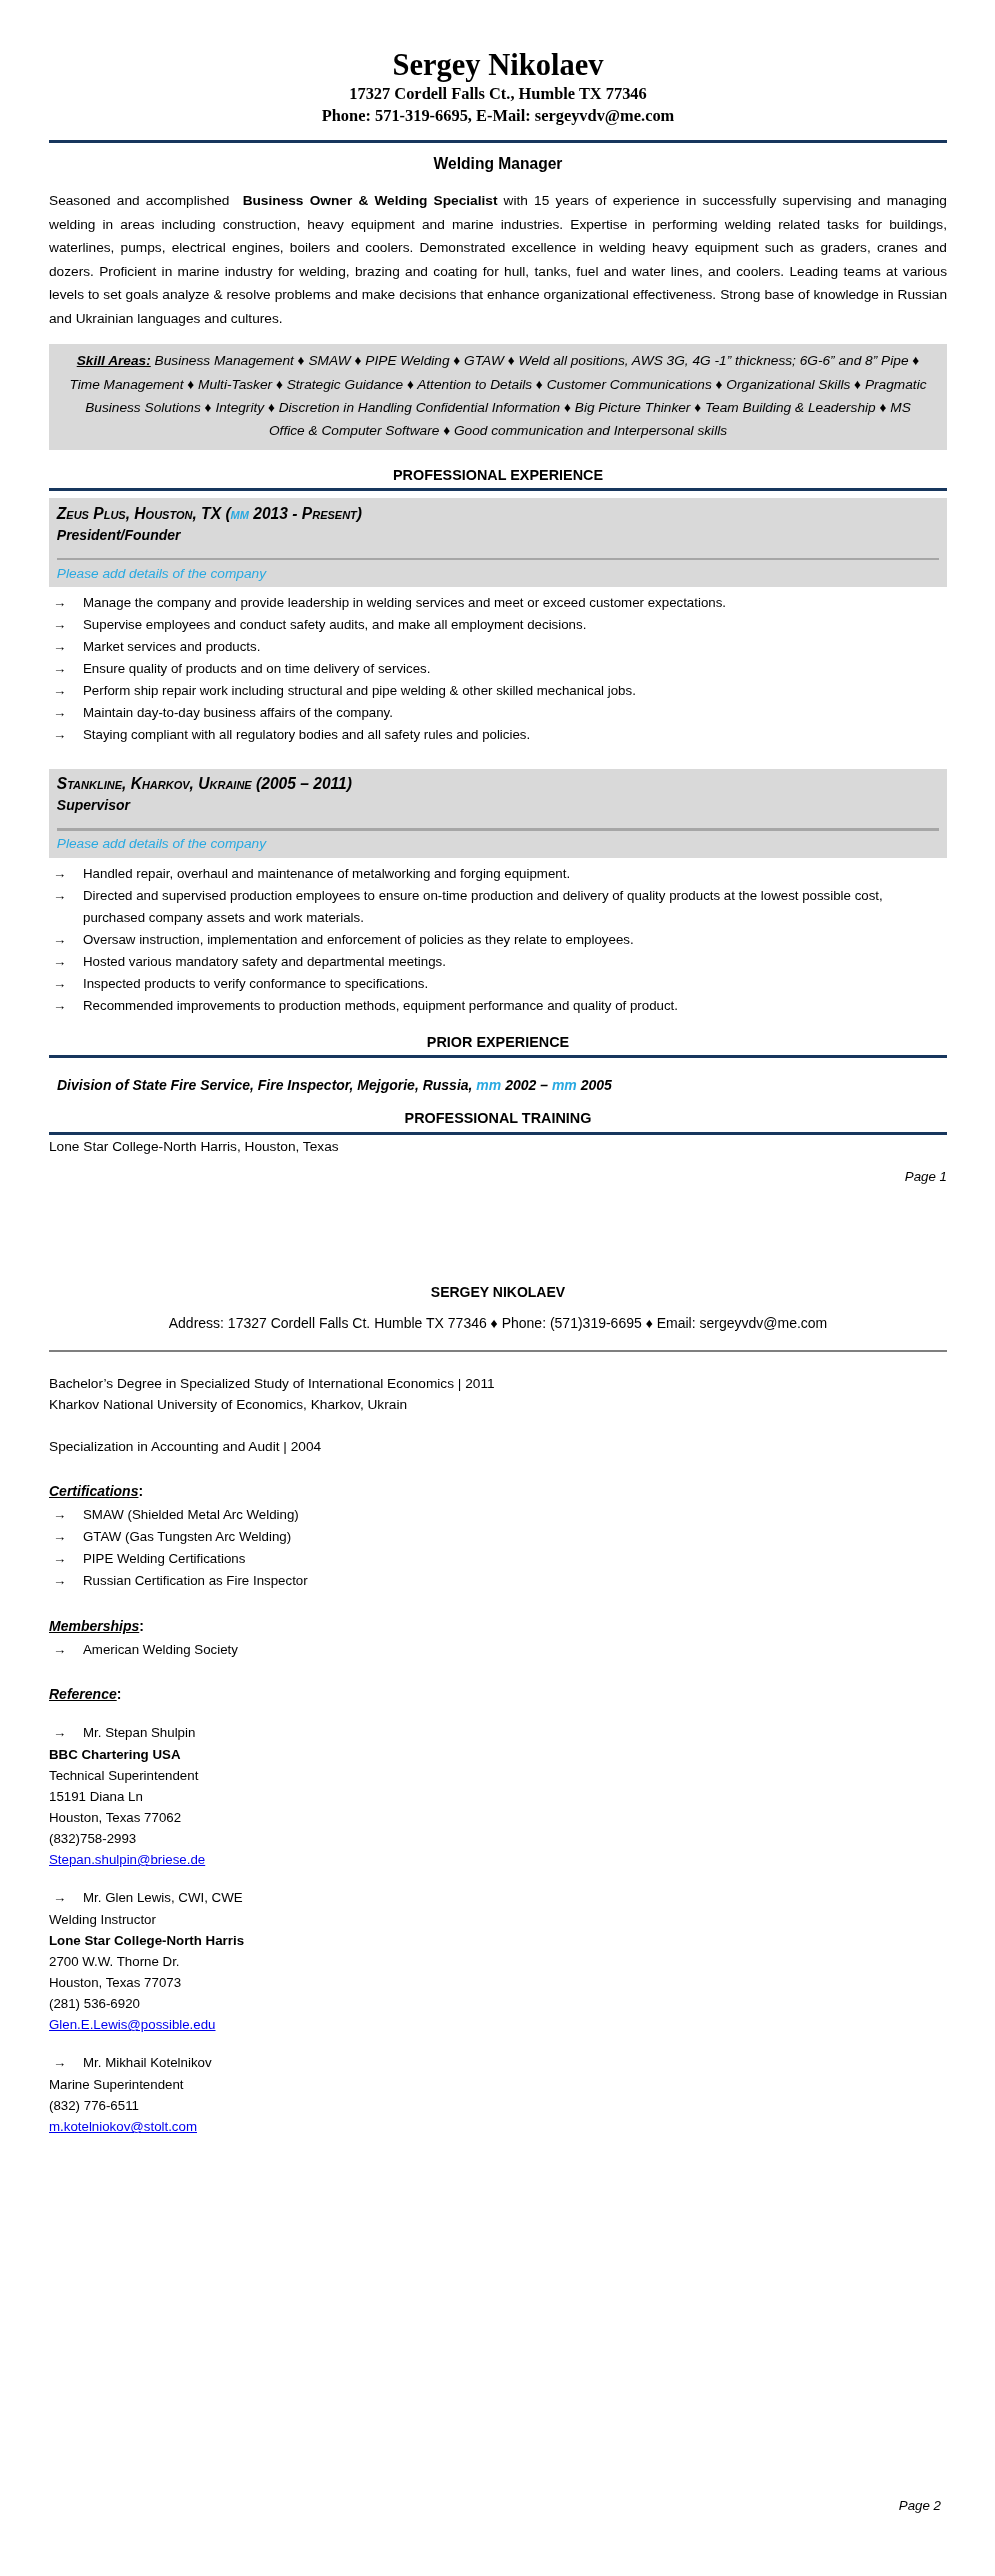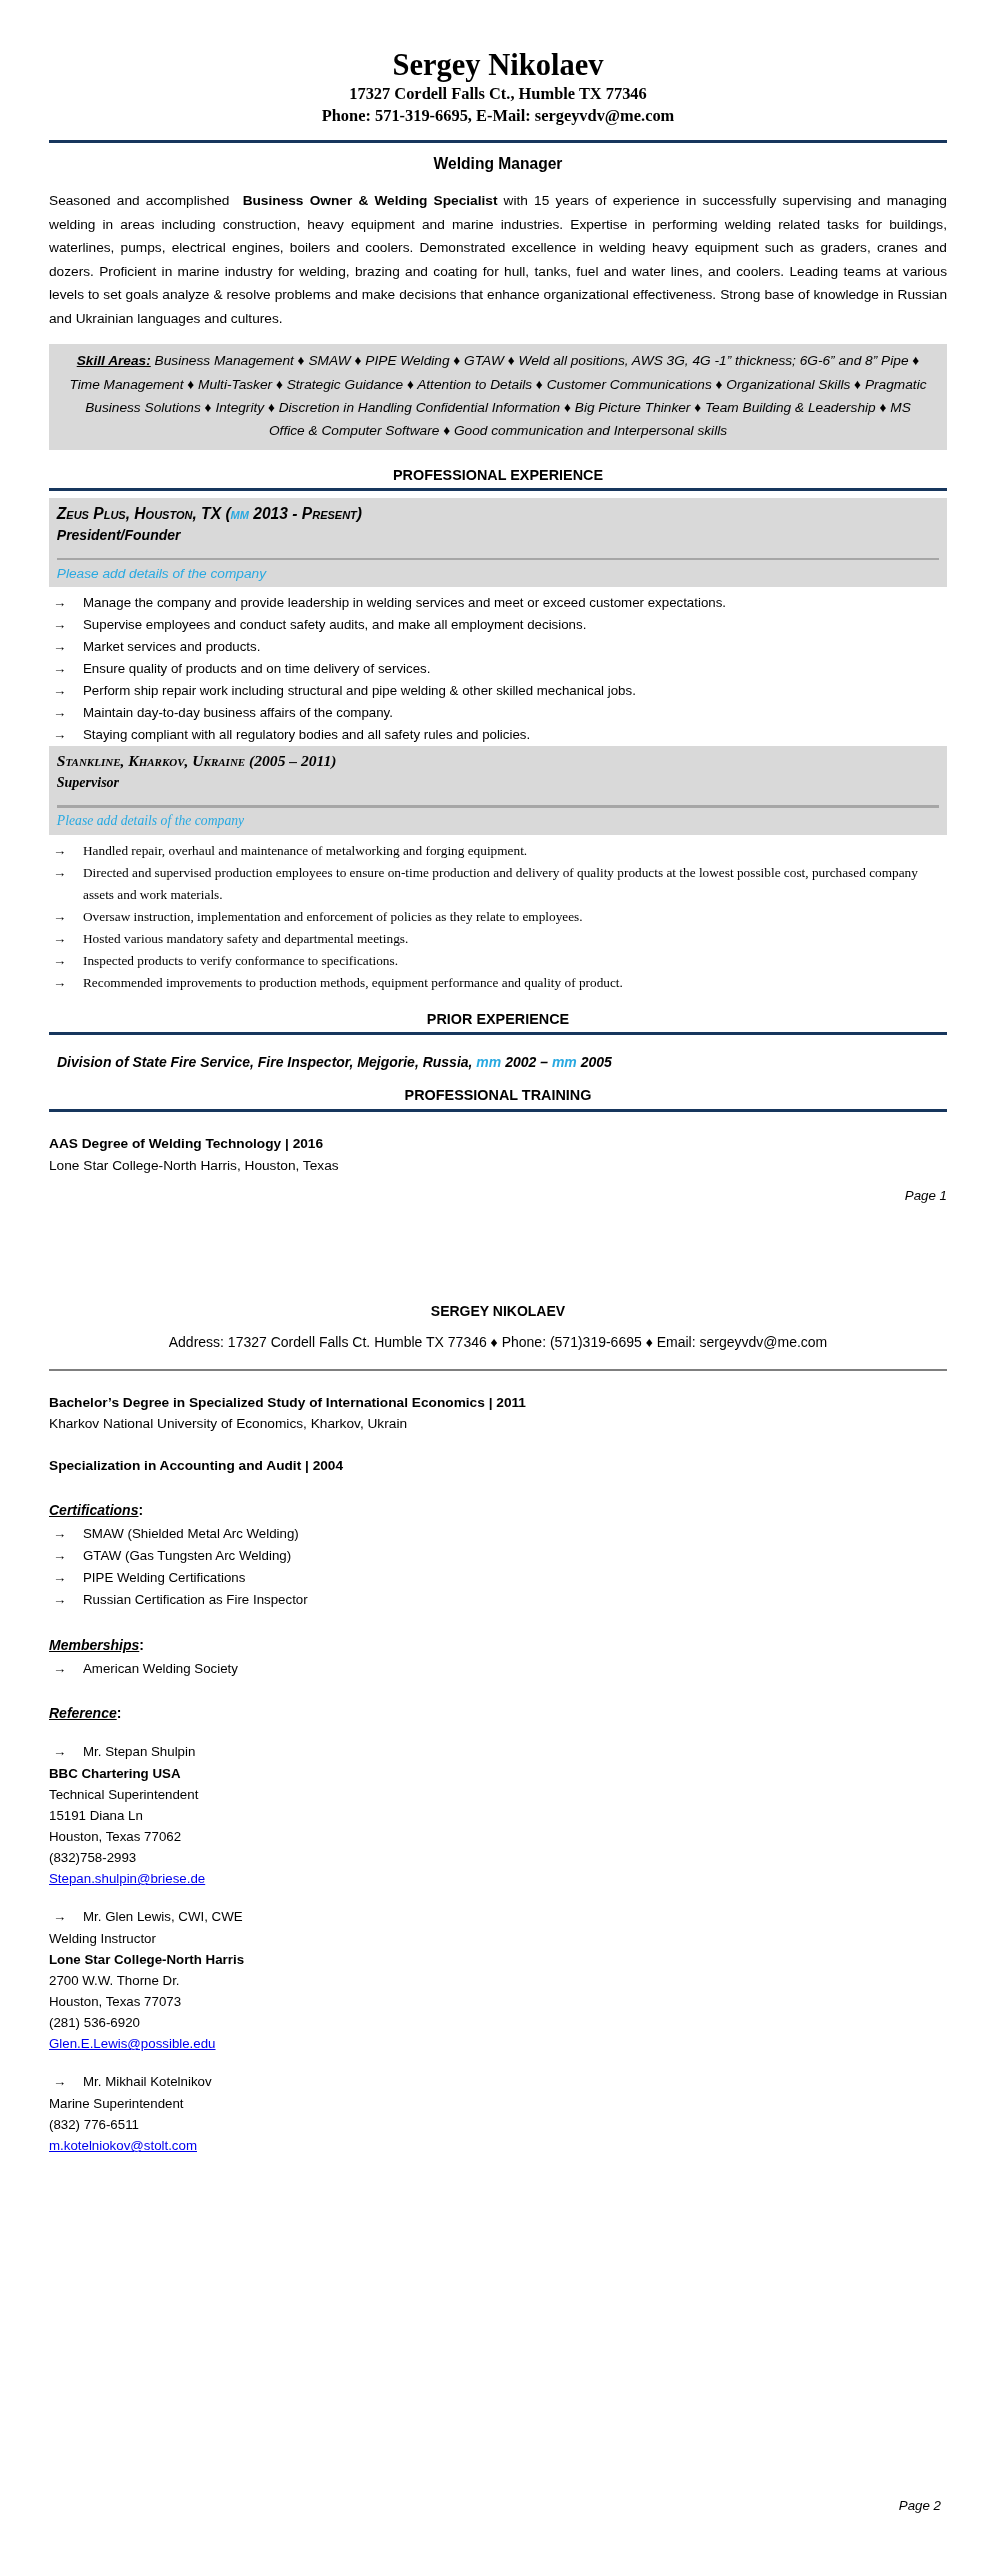--- a/index.html
+++ b/index.html
@@ -27,21 +27,21 @@
   
   .skill-box{
     background:var(--boxgray,#D9D9D9);margin-top:11px;padding:5.5px 20.3px 7px 20.3px;
     font-style:italic;font-size:13.7px;line-height:23.4px;text-align:center;
   }
   .skill-label{font-weight:bold;text-decoration:underline;}
   
   .section-h{font-size:14.4px;font-weight:bold;text-align:center;margin-top:17px;}
   
   .job-block{margin-top:7px;}
-  .job-block + .job-block{margin-top:0;font-family:Liberation Serif, serif;}
+  .job-block + .job-block{margin-top:23px;}
   .job-head{background:var(--boxgray,#D9D9D9);padding:5.5px 7.8px 0 7.8px;}
   .company{font-weight:bold;font-style:italic;font-variant:small-caps;font-size:15.6px;line-height:20.3px;}
   .position{font-weight:bold;font-style:italic;font-size:14px;line-height:19.5px;margin-top:1.6px;}
   .job-divider{height:2.3px;background:var(--divgray,#A6A6A6);margin-top:12.5px;}
   .placeholder{
     color:var(--cyan,#29A9E1);font-style:italic;font-size:13.7px;
     line-height:23.4px;padding:1.6px 0 2.3px 0;cursor:pointer;
   }
   .bullets{margin-top:4.7px;}
   .bullet-row{display:flex;font-size:13.3px;line-height:22px;}
@@ -52,21 +52,21 @@
   .mm{color:var(--cyan,#29A9E1);}
   
   .degree{font-weight:bold;font-size:13.7px;margin-top:21px;line-height:21px;}
   .school{font-size:13.7px;line-height:21px;margin-top:0.8px;}
   .page-label{text-align:right;font-style:italic;font-size:13.3px;margin-top:12.5px;}
   
   .p2{margin-top:100px;}
   .p2-name{font-size:14px;font-weight:bold;text-align:center;}
   .p2-contact{font-size:14px;text-align:center;margin-top:15px;}
   .gray-rule{height:2.3px;background:#7F7F7F;margin-top:19px;}
-  .edu-title{font-weight:bold;font-size:13.7px;line-height:21px;margin-top:21px;}
+  .edu-title{font-weight:normal;font-size:13.7px;line-height:21px;margin-top:21px;}
   .edu-school{font-size:13.7px;line-height:21px;}
   .ul-label-row{margin-top:23.4px;font-size:14px;line-height:21px;}
   .ul-label{font-weight:bold;font-style:italic;text-decoration:underline;}
   .colon{font-weight:bold;}
   .arrow-list{margin-top:2.3px;}
   .ref-block{margin-top:17px;font-size:13.3px;line-height:21px;}
   .ref-line{padding-left:0;}
   .ref-company{font-weight:bold;}
   a.link{color:var(--link,#0000EE);text-decoration:underline;}
   .page2-label{
@@ -171,21 +171,20 @@
       </div>
 
     <div class="section-h">PRIOR EXPERIENCE</div>
     <div class="section-rule"></div>
 
     <div class="prior-line" id="prior-line"><span>Division of State Fire Service, Fire Inspector, Mejgorie, Russia, </span><span class="mm">mm</span><span> 2002 – </span><span class="mm">mm</span><span> 2005</span></div>
 
     <div class="section-h">PROFESSIONAL TRAINING</div>
     <div class="section-rule"></div>
 
-    <div class="degree">AAS Degree of Welding Technology | 2016</div>
     <div class="school">Lone Star College-North Harris, Houston, Texas</div>
 
     <div class="page-label">Page 1</div>
   </div>
 
   <div class="p2">
     <div class="p2-name">SERGEY NIKOLAEV</div>
     <div class="p2-contact">Address: 17327 Cordell Falls Ct. Humble TX 77346 ♦ Phone:  (571)319-6695 ♦ Email: sergeyvdv@me.com</div>
     <div class="gray-rule"></div>
 

